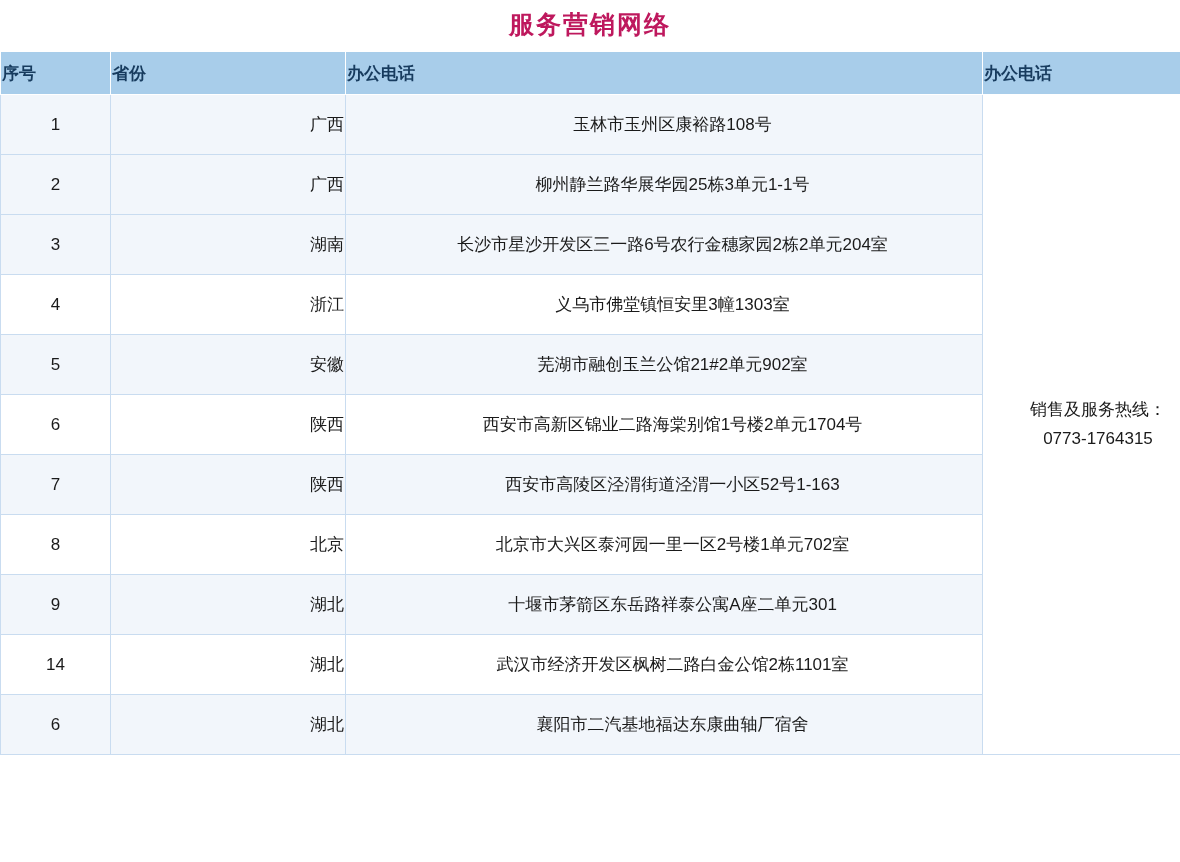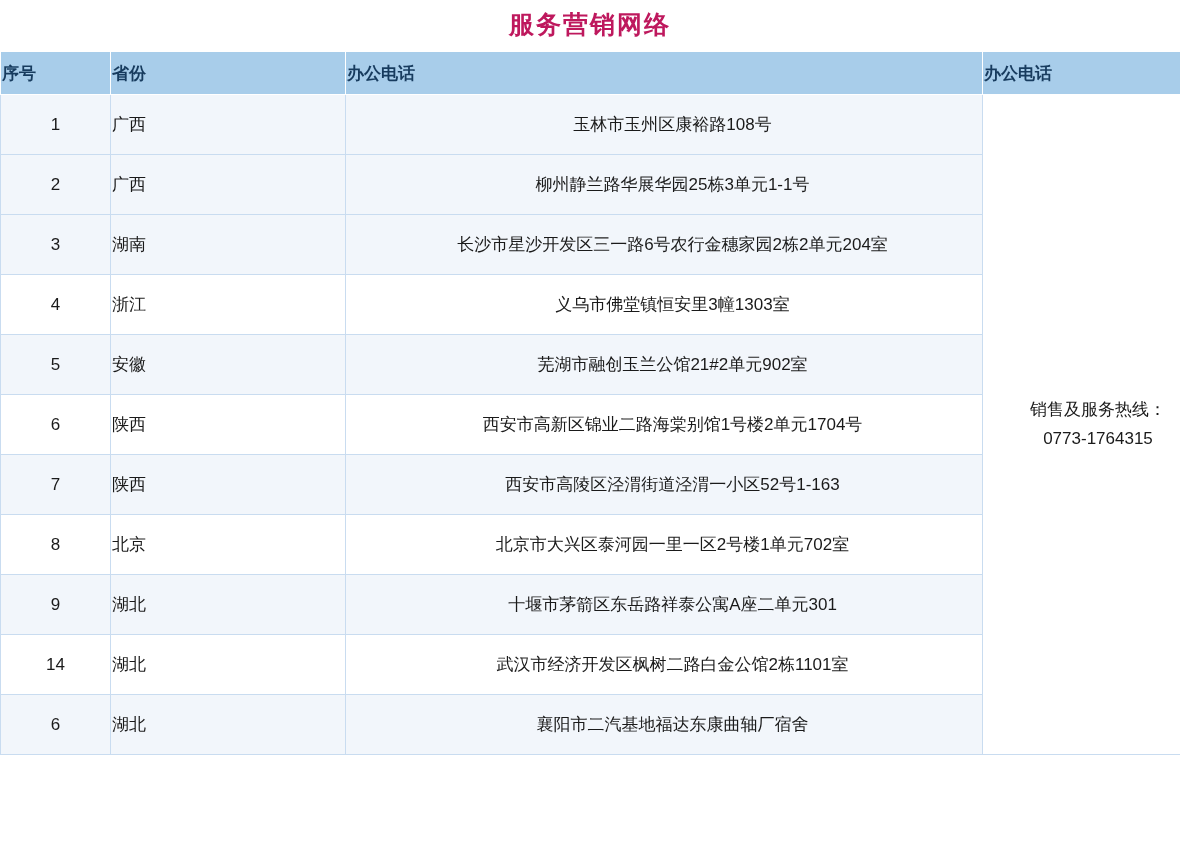--- a/index.html
+++ b/index.html
@@ -55,21 +55,21 @@
   .col-tel { width: 198px; }
 
   table.network tbody td {
     height: 57px;
     vertical-align: middle;
   }
   td.idx {
     text-align: center;
   }
   td.prov {
-    text-align: left;
+    text-align: right;
   }
   td.addr {
     text-align: center;
     padding-left: 18px;
   }
   td.tel {
     text-align: center;
     vertical-align: middle;
     font-size: 17px;
     line-height: 1.7;

